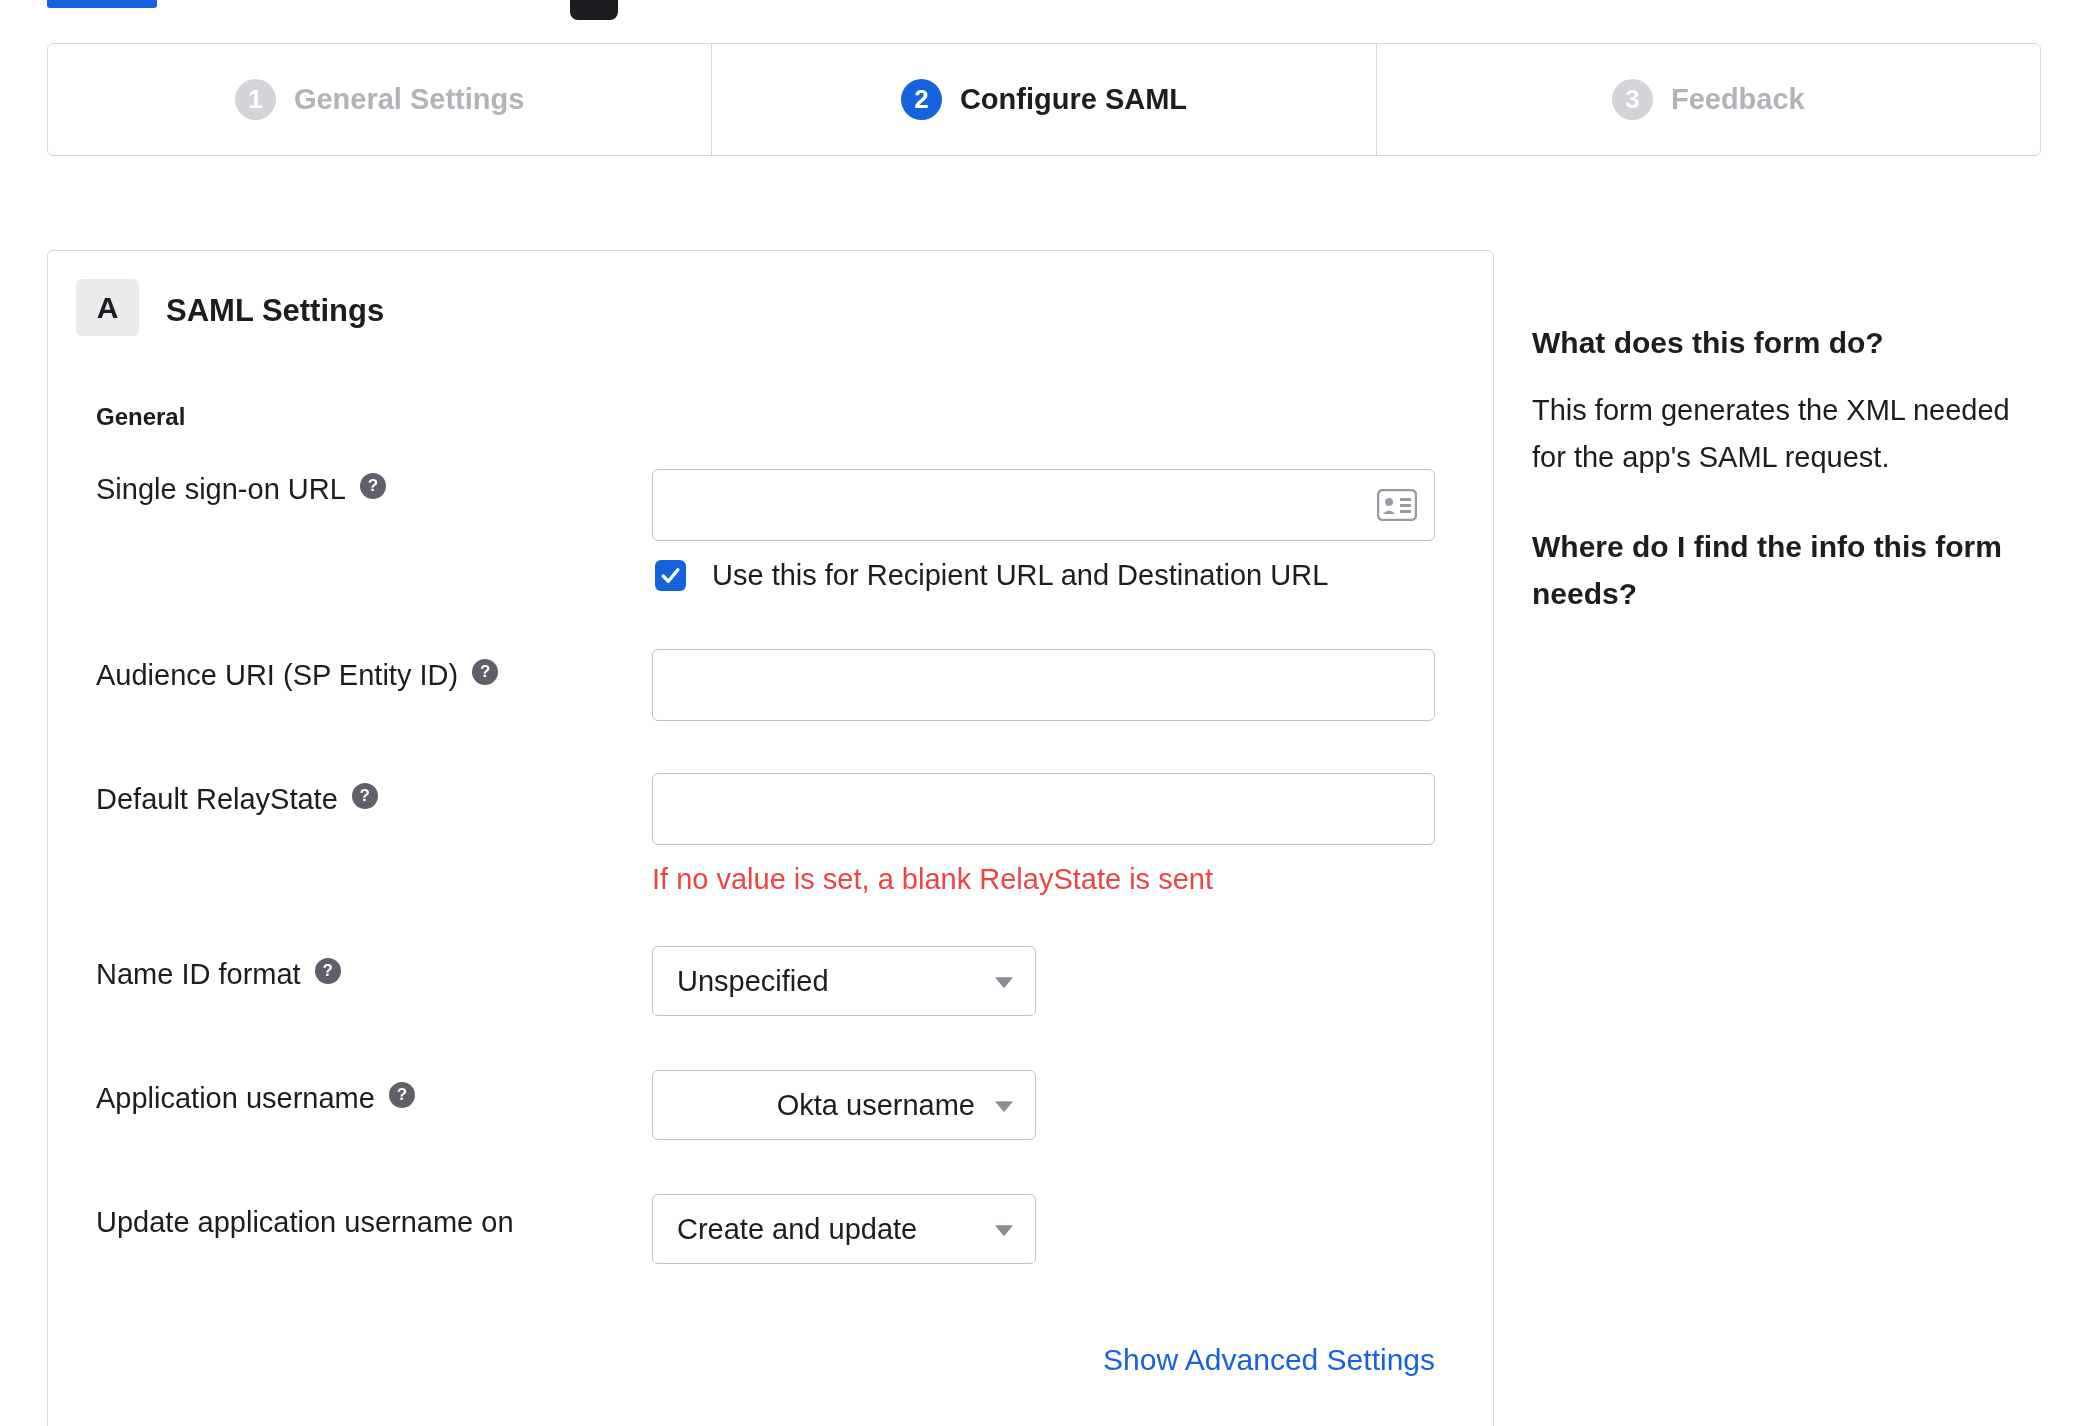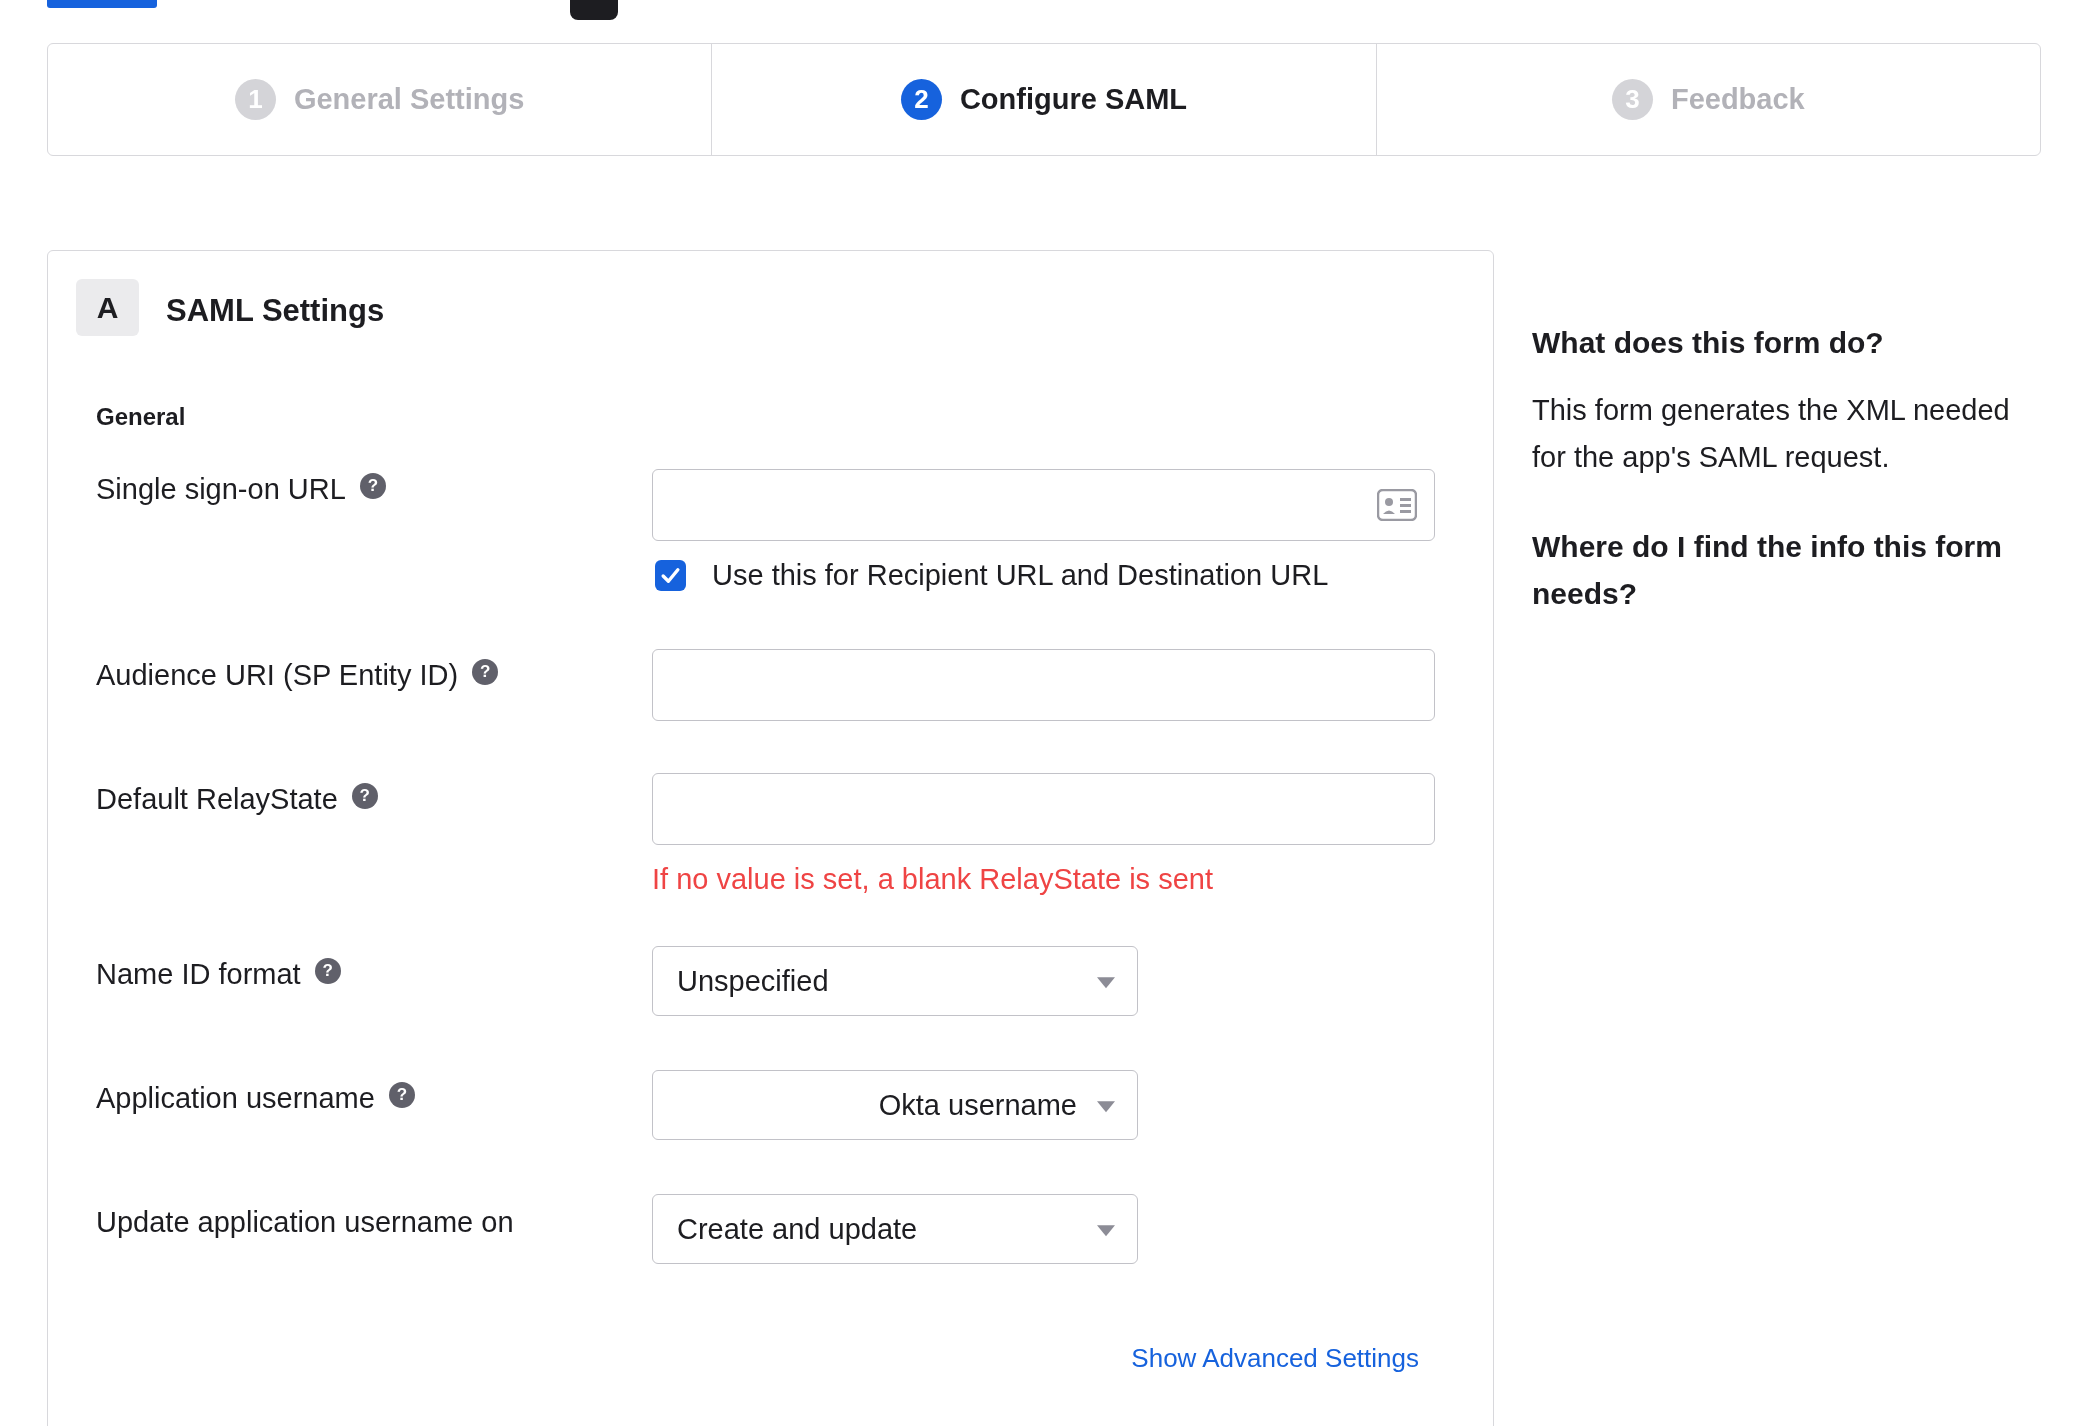--- a/index.html
+++ b/index.html
@@ -44,28 +44,28 @@
   .card-icon { position:absolute; right:18px; top:20px; width:40px; height:32px; cursor:pointer; }
 
   .checkbox-row { position:absolute; left:607px; display:flex; align-items:center; gap:26px; }
   .checkbox { width:31px; height:31px; background:#1662dd; border-radius:6px; display:flex;
               align-items:center; justify-content:center; cursor:pointer; }
   .checkbox svg { width:21px; height:21px; }
   .checkbox-label { font-size:29px; color:#1d1d21; }
 
   .helper-text { position:absolute; left:604px; font-size:29px; color:#ef4444; }
 
-  .select { position:absolute; left:604px; width:486px; height:70px; border:1px solid #c2c2c8;
+  .select { position:absolute; left:604px; width:384px; height:70px; border:1px solid #c2c2c8;
             border-radius:6px; background:#fff; display:flex; align-items:center; padding:0 60px 0 24px;
             font-size:29px; color:#1d1d21; cursor:pointer; }
   .select .caret { position:absolute; right:22px; top:50%; transform:translateY(-35%);
                    width:0; height:0; border-left:9px solid transparent; border-right:9px solid transparent;
                    border-top:11px solid #8c8c96; }
 
-  .adv-link { position:absolute; right:74px; top:1092px; font-size:26px; color:#1662dd;
+  .adv-link { position:absolute; right:58px; top:1092px; font-size:30px; color:#1662dd;
               text-decoration:none; font-weight:500; cursor:pointer; }
 
   
   .help-col { position:absolute; left:1532px; top:320px; width:505px; }
   .help-q { font-size:30px; font-weight:bold; line-height:1.55; margin-bottom:20px; }
   .help-a { font-size:29px; line-height:1.65; margin-bottom:42px; color:#1d1d21; }
 </style>
 </head>
 <body>
 

